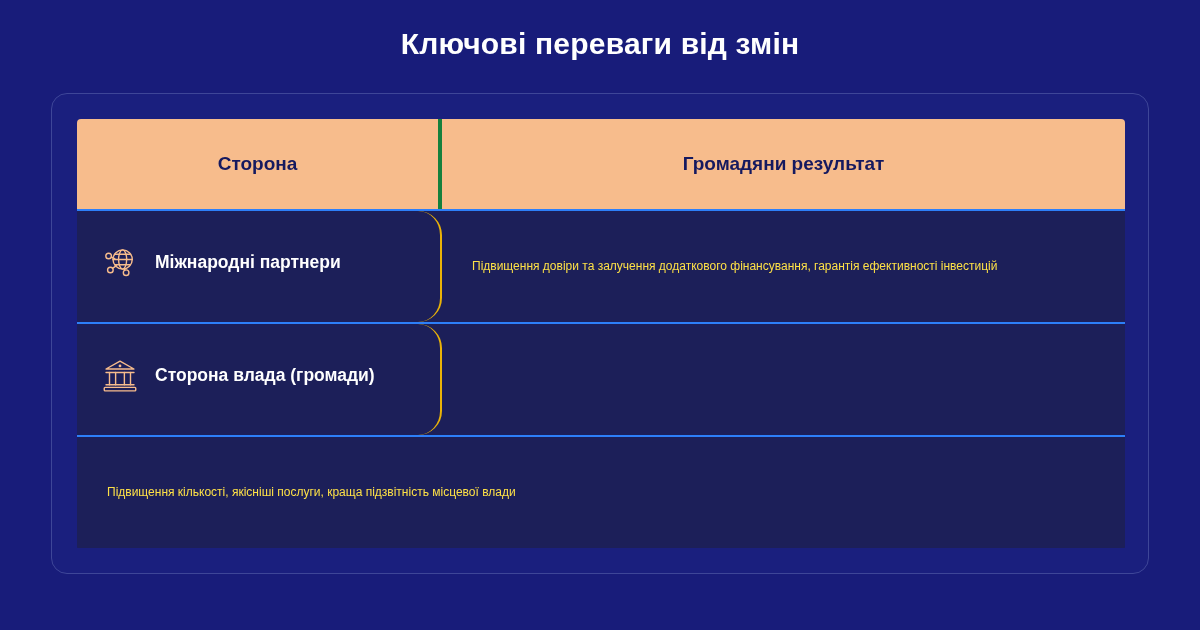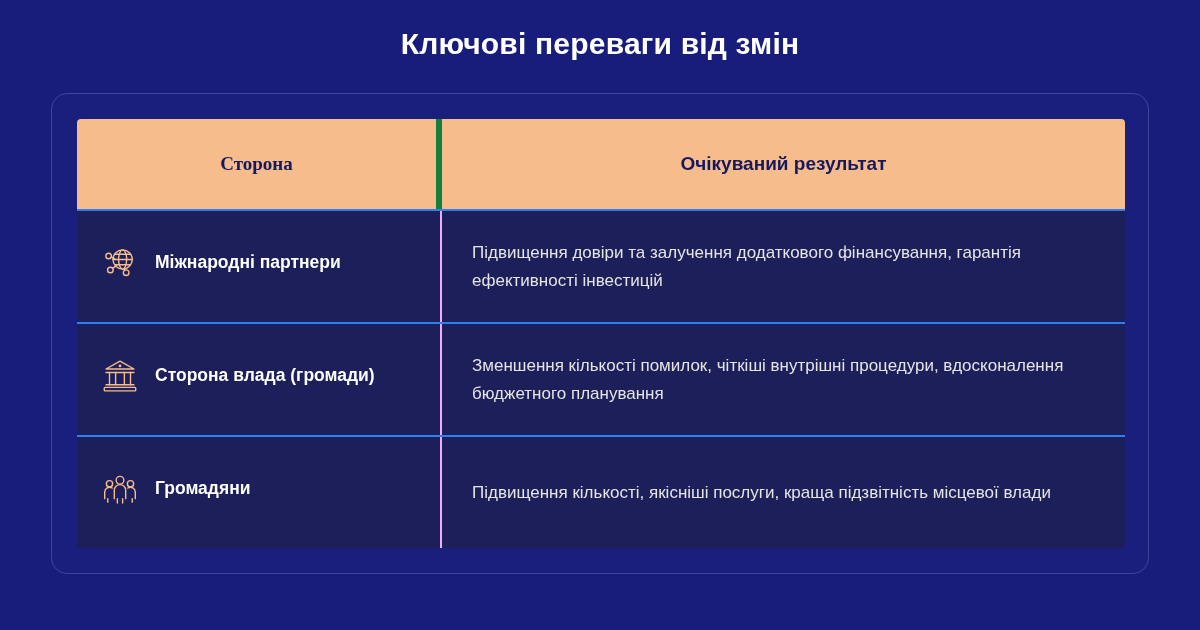--- a/index.html
+++ b/index.html
@@ -57,53 +57,53 @@
     display: flex;
     align-items: center;
     justify-content: center;
     color: #15195F;
     font-size: 19px;
     font-weight: bold;
   }
   .col-party { width: 365px; flex: 0 0 365px; }
   .col-result { flex: 1 1 auto; }
   .thead .col-party {
-    border-right: 6px solid #15803d;
-    font-family: Liberation Serif, serif;
+    border-right: 4px solid #15803d;
   }
   .row {
     display: flex;
     min-height: 113px;
     background: #1C1F59;
     border-top: 2px solid #2D7FF9;
   }
   .row:first-of-type { border-top: 3px solid #2D7FF9; }
   .cell-party {
     width: 365px;
     flex: 0 0 365px;
     display: flex;
     align-items: center;
     gap: 14px;
     padding: 0 18px 8px 22px;
-    border-right: 2px solid #f0abfc;
+    border-right: 2px solid #eab308;
+    border-radius: 24px;
   }
   .cell-party .label {
     font-size: 17.5px;
     font-weight: bold;
     color: #FFFFFF;
     line-height: 1.25;
   }
   .cell-result {
     flex: 1 1 auto;
     display: flex;
     align-items: center;
     padding: 0 32px 0 30px;
-    font-size: 17px;
+    font-size: 12px;
     line-height: 1.62;
-    color: #e5e5e5;
+    color: #fde047;
     font-weight: normal;
   }
   .icon {
     flex: 0 0 auto;
     width: 42px;
     height: 42px;
     display: block;
   }
 </style>
 </head>
@@ -111,21 +111,21 @@
 
 <div class="slide">
 
   <div class="slide-title">Ключові переваги від змін</div>
 
   <div class="card">
     <div class="table">
 
       <div class="thead">
         <div class="th col-party">Сторона</div>
-        <div class="th col-result">Очікуваний результат</div>
+        <div class="th col-result">Громадяни результат</div>
       </div>
 
       <div class="row">
         <div class="cell-party">
           <span class="icon">
             <svg viewBox="0 0 48 48" width="42" height="42" fill="none" stroke="#F7BC8C" stroke-width="1.6" stroke-linecap="round" stroke-linejoin="round">
               <circle cx="27" cy="20" r="11"></circle>
               <ellipse cx="27" cy="20" rx="4.6" ry="11"></ellipse>
               <line x1="16" y1="20" x2="38" y2="20"></line>
               <line x1="18" y1="14" x2="36" y2="14"></line>
@@ -153,39 +153,21 @@
               <line x1="29" y1="20" x2="29" y2="34"></line>
               <line x1="36" y1="20" x2="36" y2="34"></line>
               <line x1="8" y1="20" x2="40" y2="20"></line>
               <line x1="8" y1="34" x2="40" y2="34"></line>
               <rect x="6" y="37" width="36" height="4" rx="1"></rect>
               <circle cx="24" cy="12.5" r="1.6" fill="#F7BC8C" stroke="none"></circle>
             </svg>
           </span>
           <span class="label">Сторона влада (громади)</span>
         </div>
-        <div class="cell-result">Зменшення кількості помилок, чіткіші внутрішні процедури, вдосконалення бюджетного планування</div>
       </div>
 
       <div class="row">
-        <div class="cell-party">
-          <span class="icon">
-            <svg viewBox="0 0 48 48" width="42" height="42" fill="none" stroke="#F7BC8C" stroke-width="1.6" stroke-linecap="round" stroke-linejoin="round">
-              <circle cx="24" cy="14" r="4.4"></circle>
-              <path d="M17.5 35 V25.5 a6.5 6.5 0 0 1 13 0 V35"></path>
-              <circle cx="12" cy="18" r="3.6"></circle>
-              <path d="M6.5 35 V27.5 a5.5 5.5 0 0 1 8.5 -4.6"></path>
-              <circle cx="36" cy="18" r="3.6"></circle>
-              <path d="M41.5 35 V27.5 a5.5 5.5 0 0 0 -8.5 -4.6"></path>
-              <line x1="21" y1="35" x2="21" y2="40"></line>
-              <line x1="27" y1="35" x2="27" y2="40"></line>
-              <line x1="10" y1="35" x2="10" y2="39"></line>
-              <line x1="38" y1="35" x2="38" y2="39"></line>
-            </svg>
-          </span>
-          <span class="label">Громадяни</span>
-        </div>
         <div class="cell-result">Підвищення кількості, якісніші послуги, краща підзвітність місцевої влади</div>
       </div>
 
     </div>
   </div>
 </div>
 
 </body></html>

